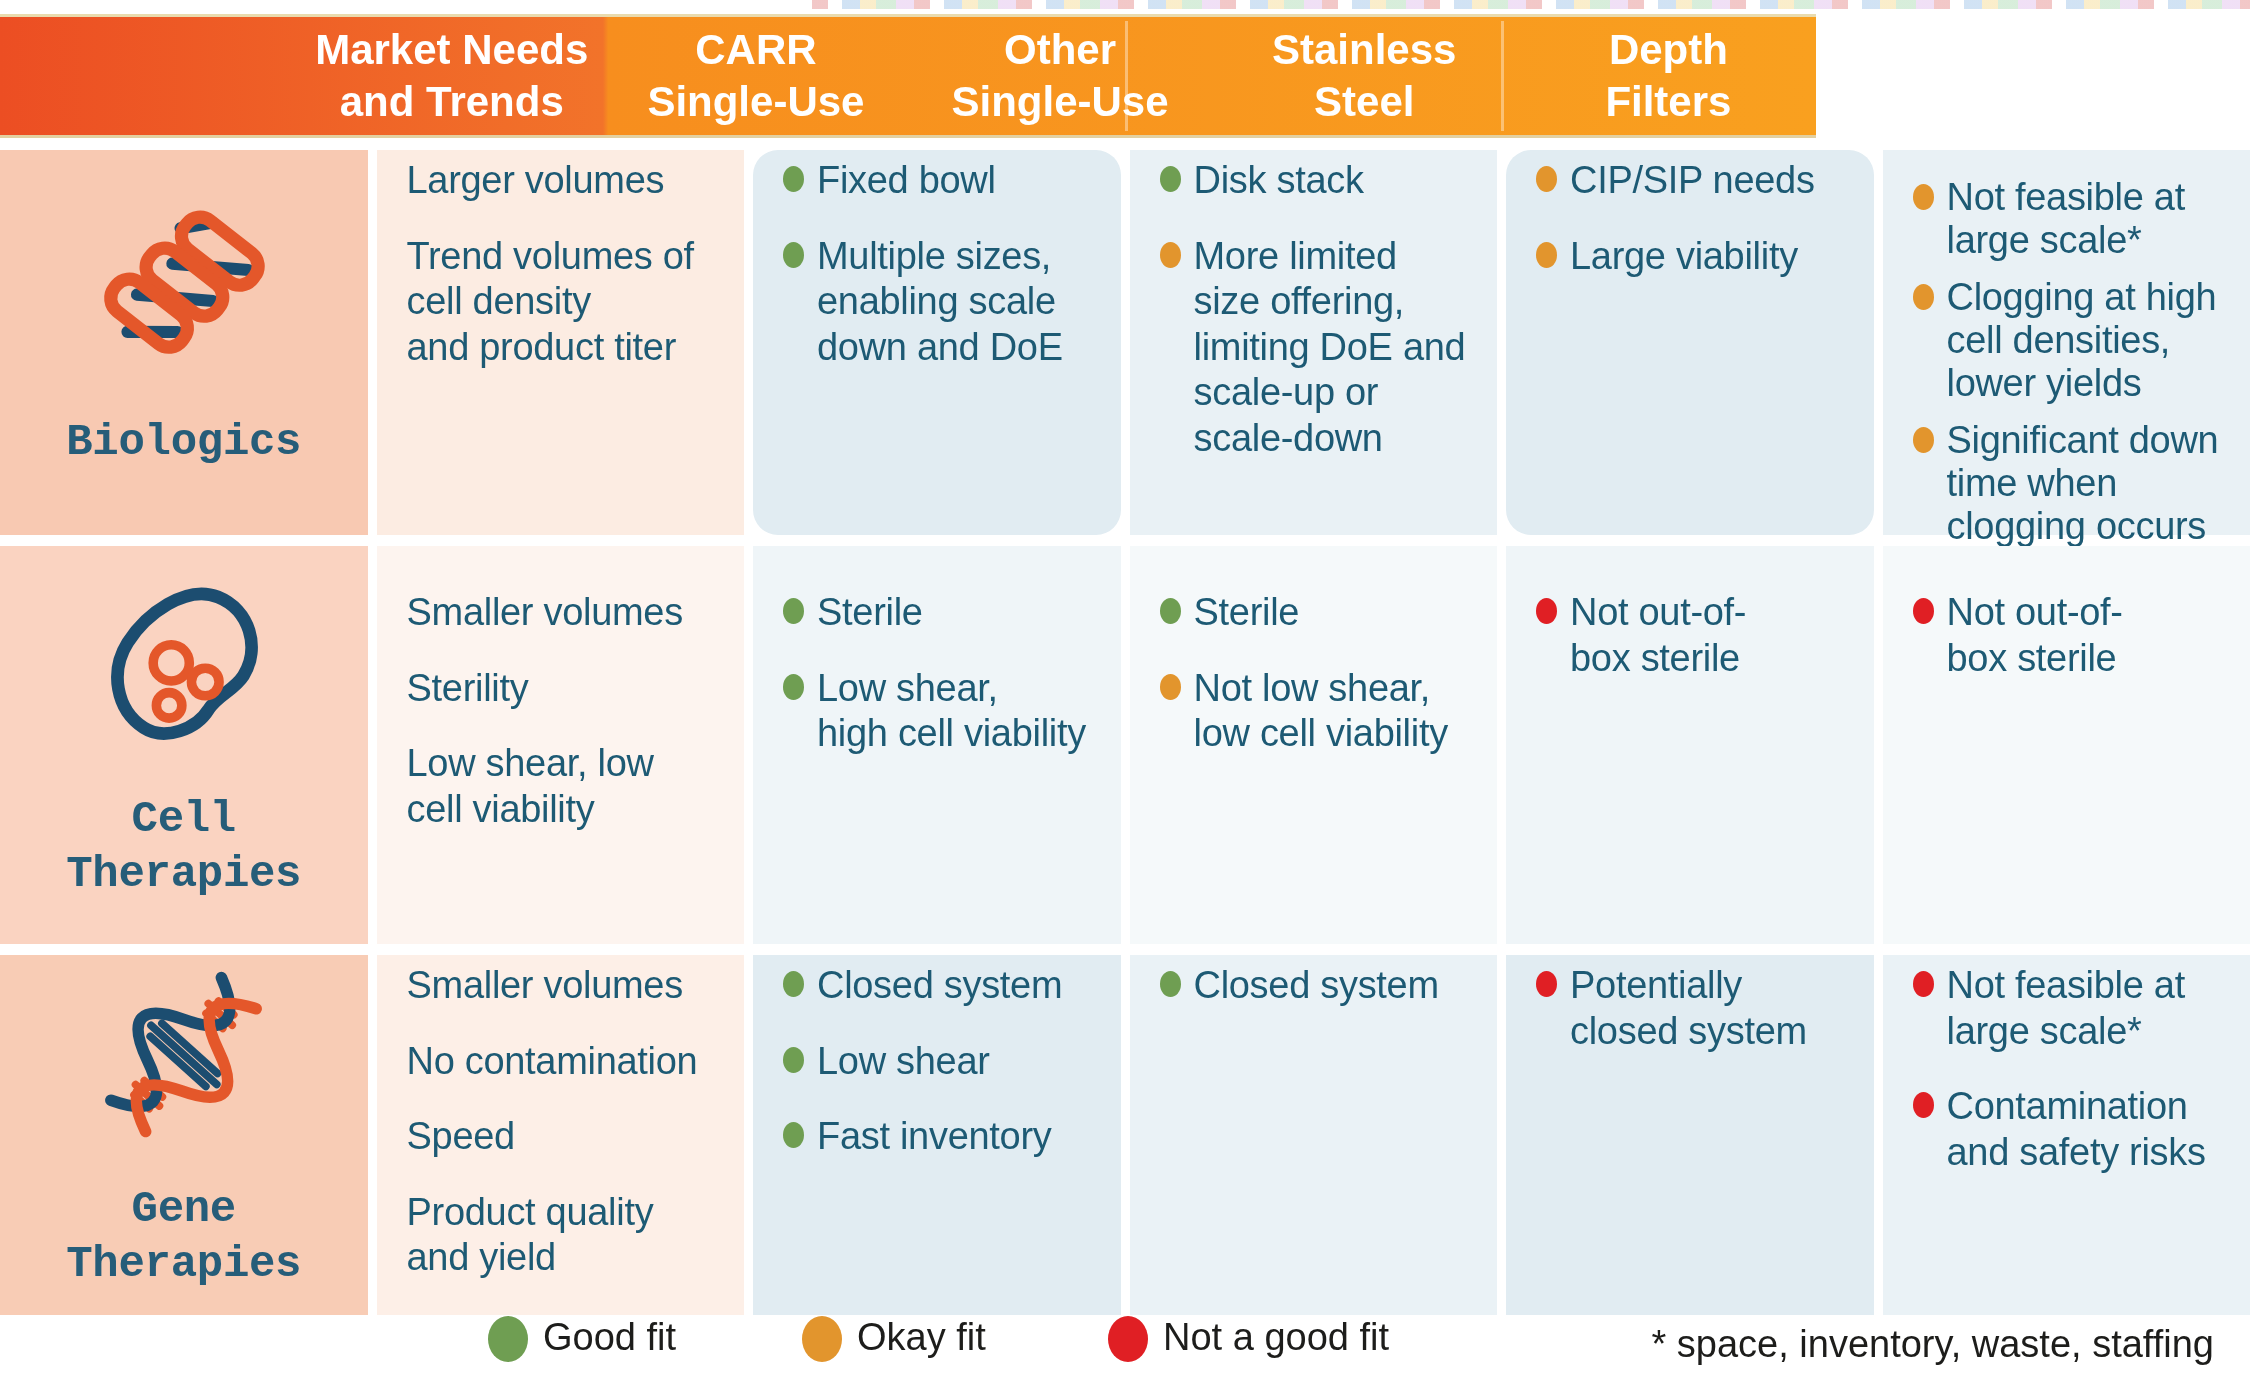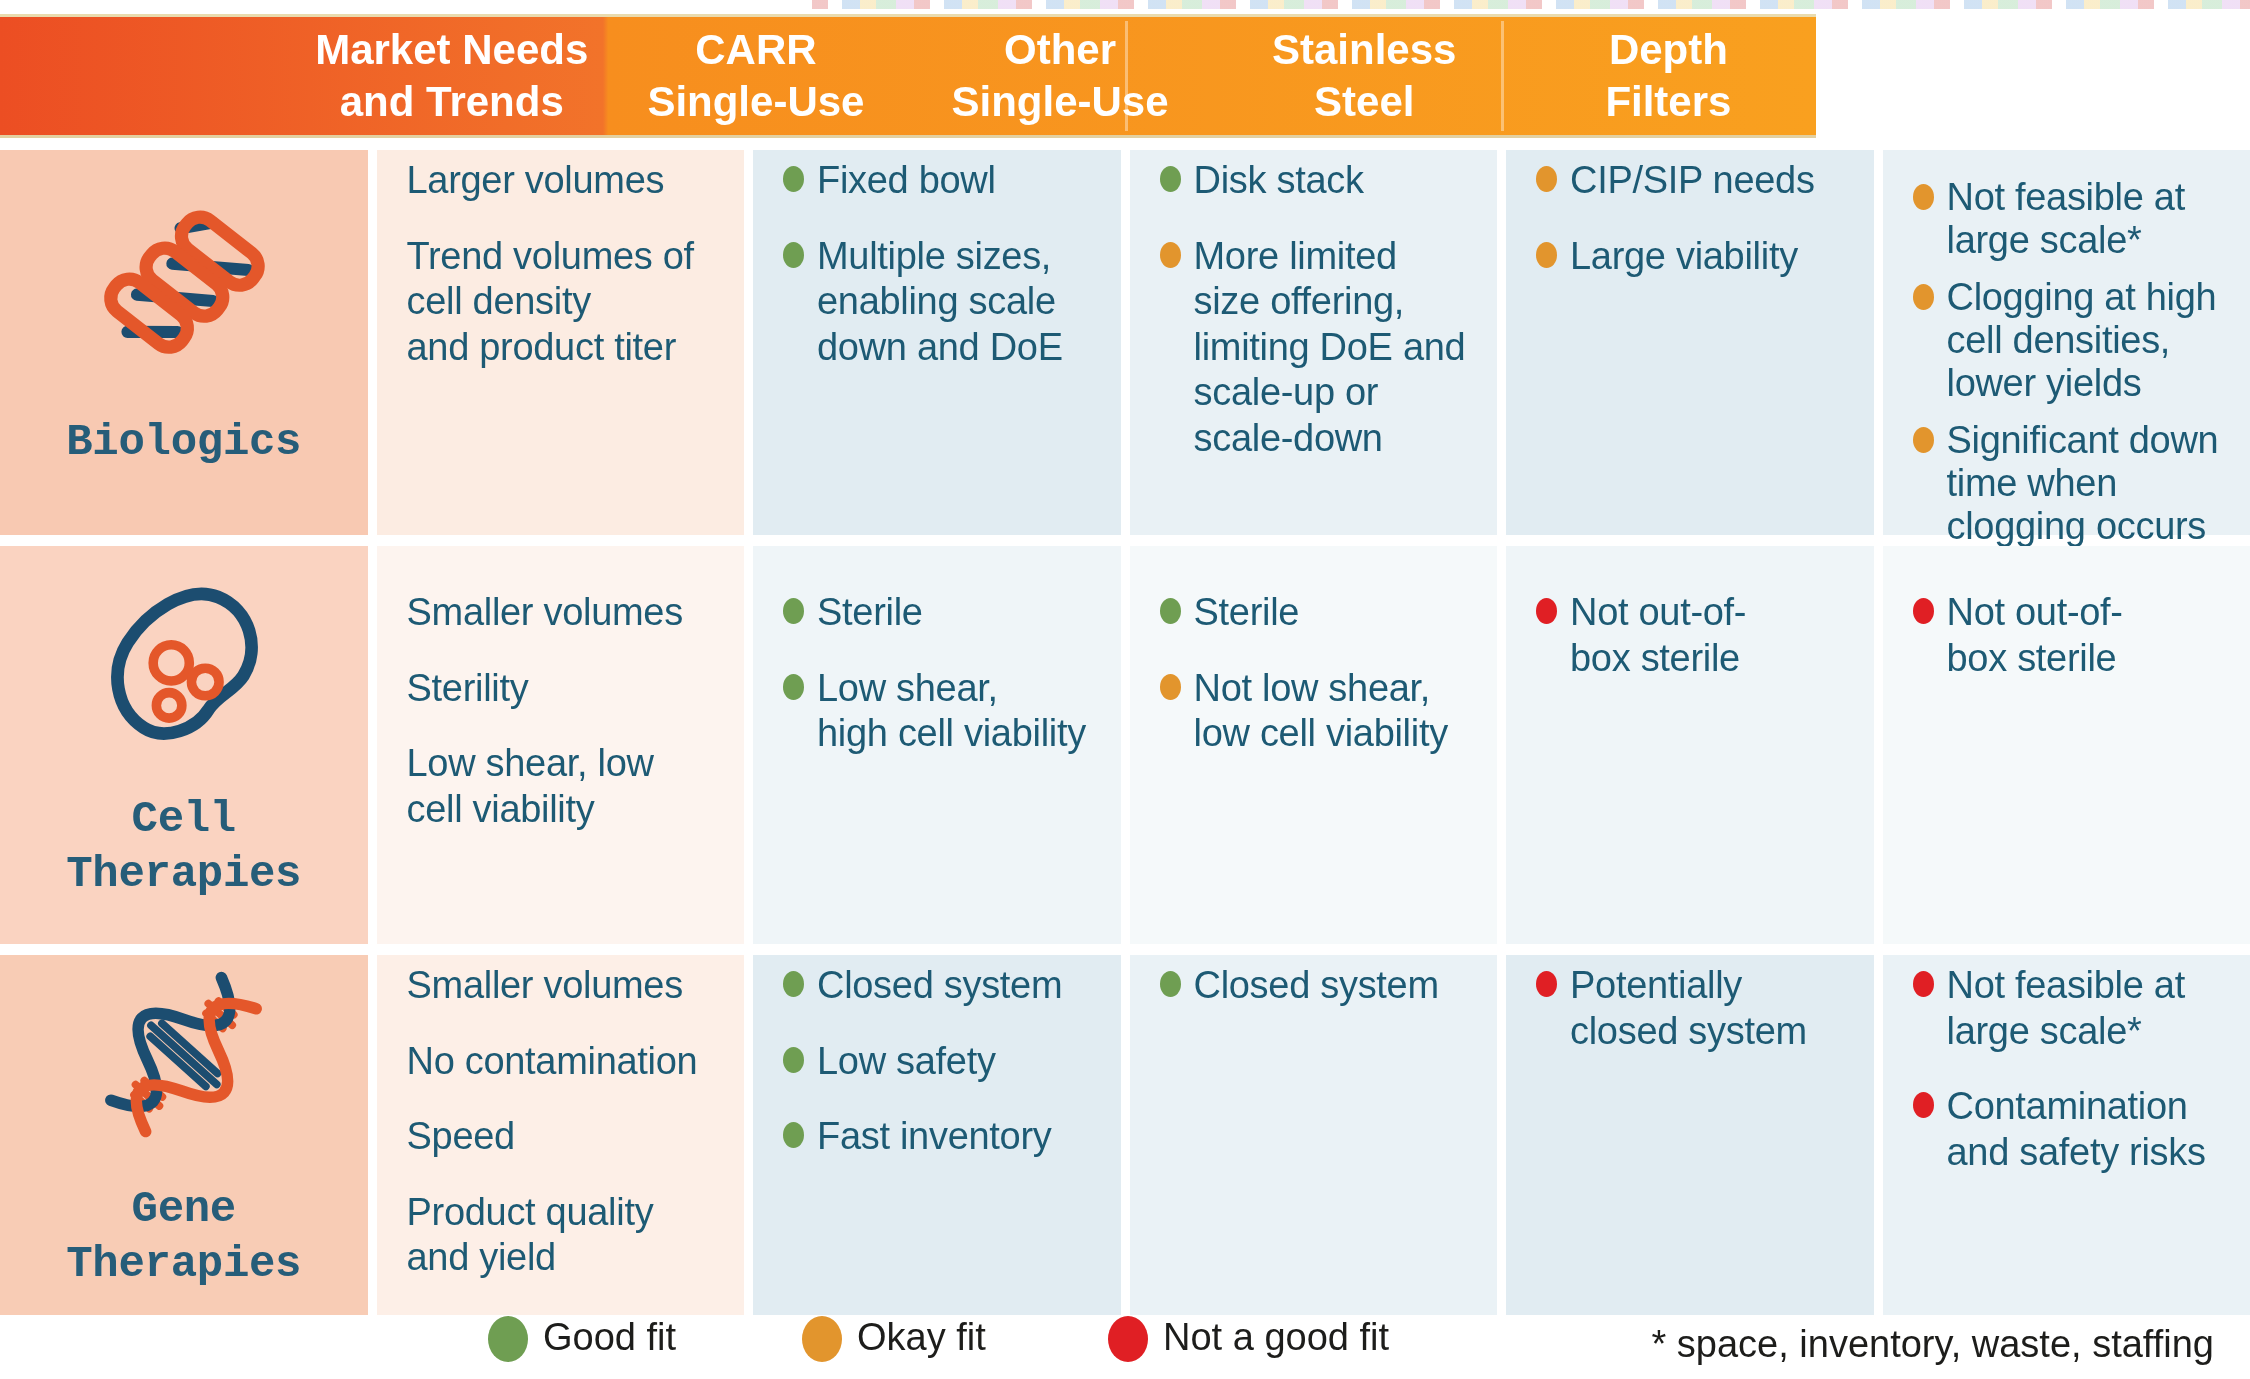--- a/index.html
+++ b/index.html
@@ -29,21 +29,21 @@
   .hdr-div{position:absolute;top:4px;bottom:4px;width:3px;background:rgba(255,255,255,.38);}
   
   .body-grid{
     position:absolute;left:0;top:150px;width:2250px;
     display:grid;grid-template-columns:repeat(6,1fr);column-gap:9px;
     grid-template-rows:385px 398px 360px;row-gap:11px;
   }
   .cell{box-sizing:border-box;padding:8px 12px 10px 30px;font-size:38px;line-height:1.2;letter-spacing:-0.3px;}
   
   .r0.pink{background:#f8c9b2;} .r0.cream{background:#fcece2;}
-  .r0.blued{background:#e1ecf2;} .r0.bluel{background:#e9f1f5;}
+  .r0.blued{background:#e1ecf2;border-radius:25px;} .r0.bluel{background:#e9f1f5;}
   
   .r1.pink{background:#fad3c1;} .r1.cream{background:#fdf4ef;}
   .r1.blued{background:#eff5f8;} .r1.bluel{background:#f5f9fa;}
   
   .r2.pink{background:#f8ccb5;} .r2.cream{background:#fdefe7;}
   .r2.blued{background:#e1ecf2;} .r2.bluel{background:#eaf2f6;}
   .padmore{padding-top:44px;}
   
   .mn{margin:0 0 30px 0;white-space:pre-line;}
   
@@ -256,21 +256,21 @@
       <p class="mn">Product quality
 and yield</p>
     </div>
     <div class="cell r2 blued">
       <div class="li">
           <span class="dot good"></span>
           <span class="t">Closed system</span>
         </div>
       <div class="li">
           <span class="dot good"></span>
-          <span class="t">Low safety</span>
+          <span class="t">Low shear</span>
         </div>
       <div class="li">
           <span class="dot good"></span>
           <span class="t">Fast inventory</span>
         </div>
     </div>
     <div class="cell r2 bluel">
       <div class="li">
           <span class="dot good"></span>
           <span class="t">Closed system</span>

